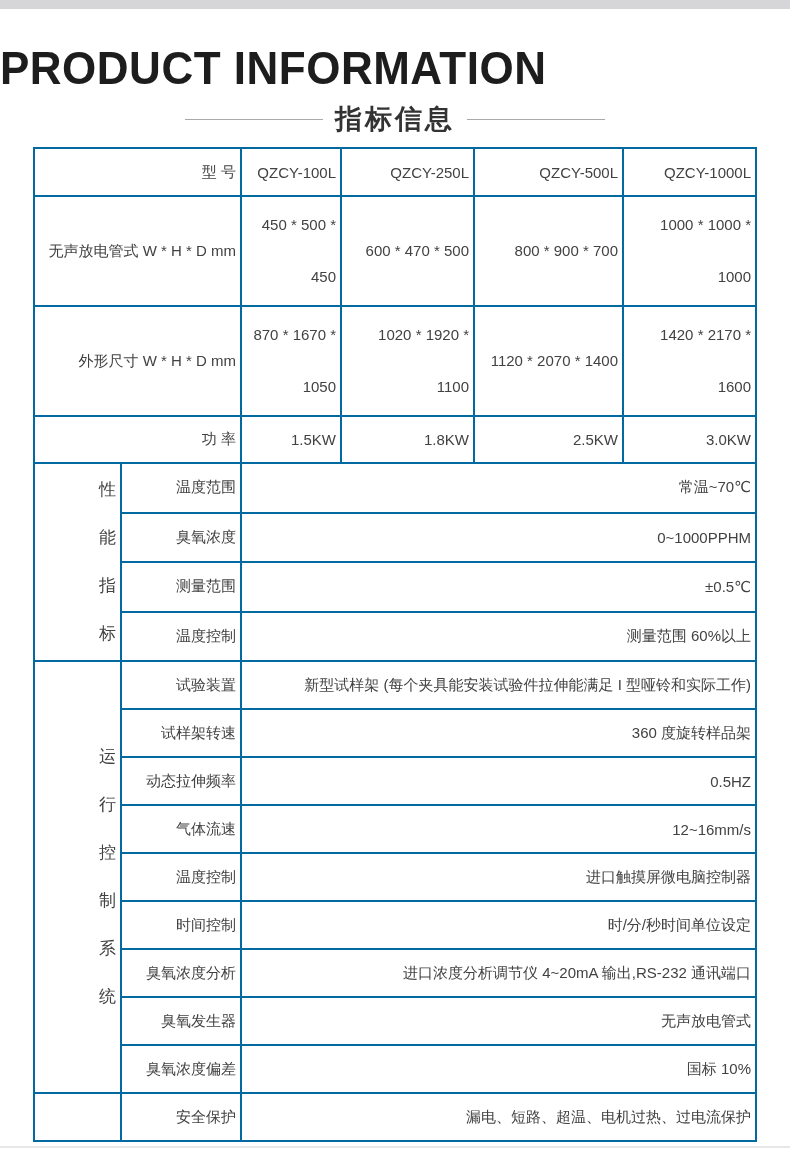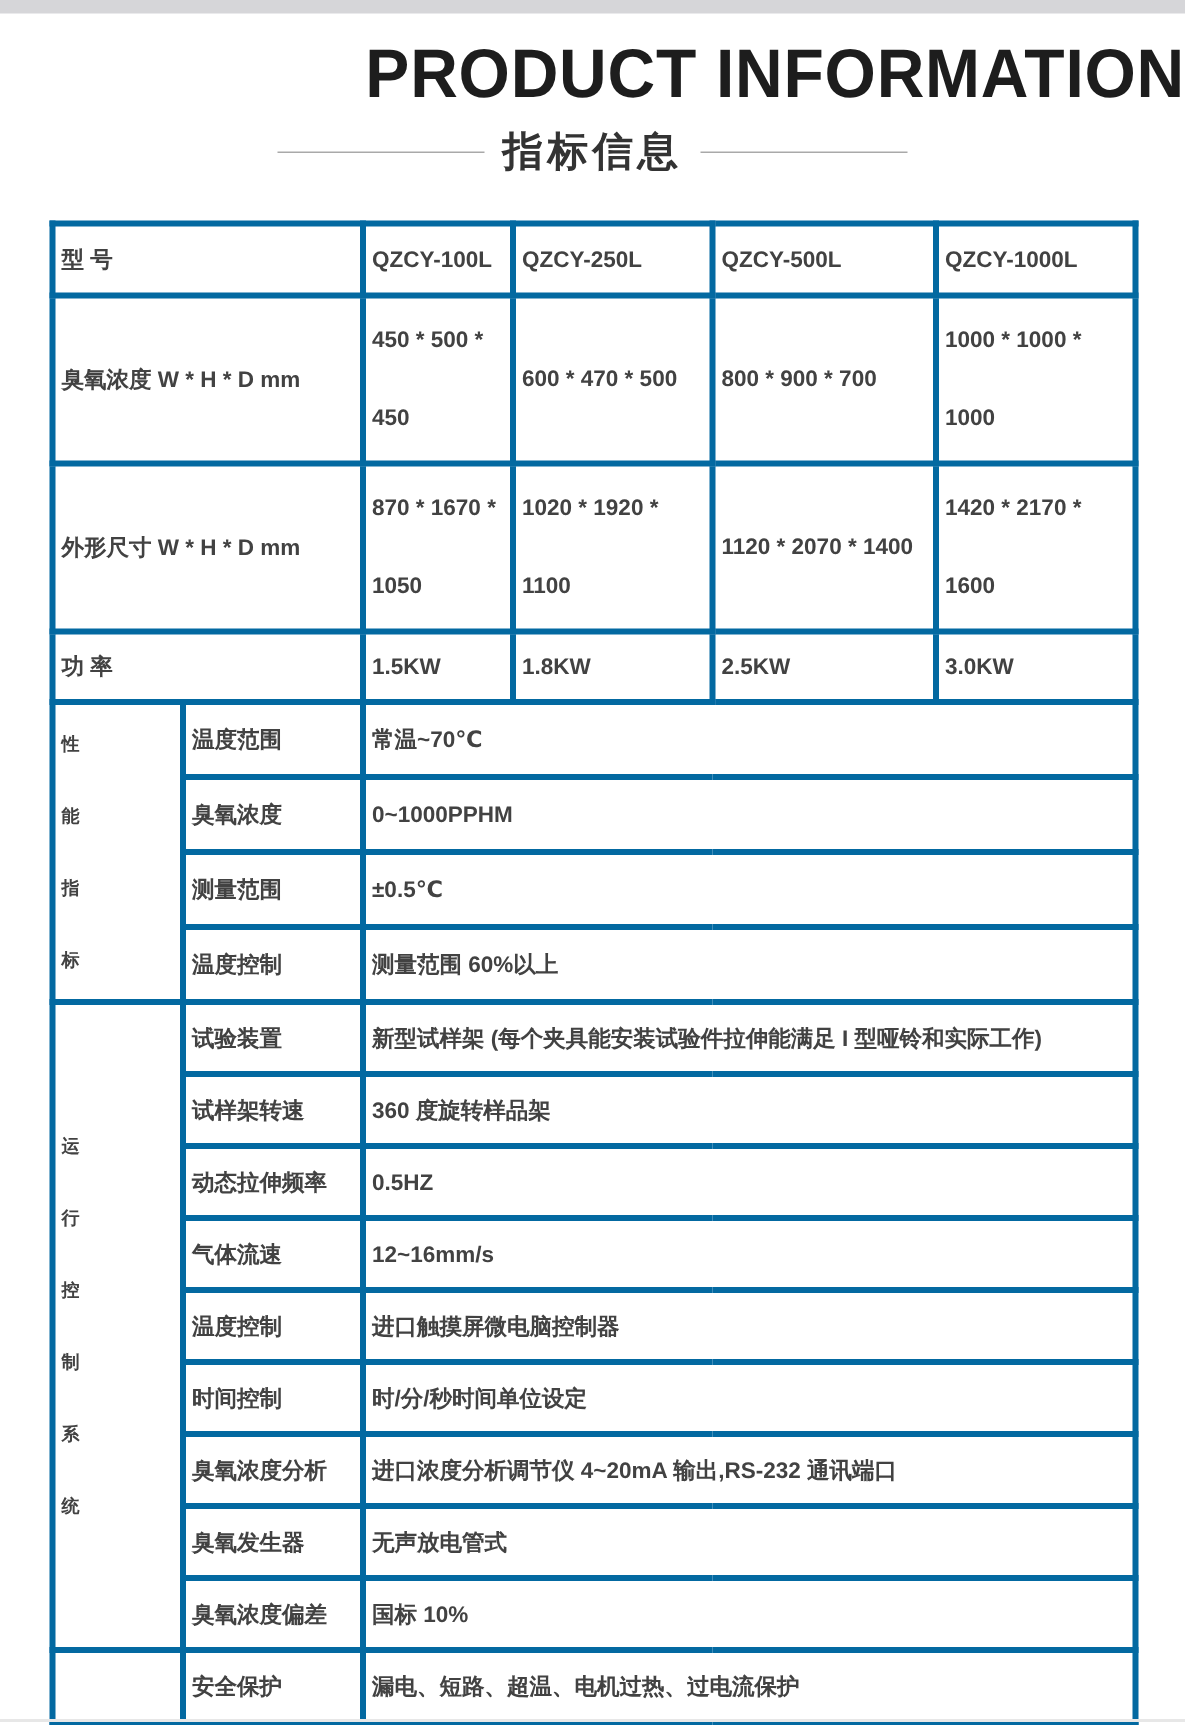--- a/index.html
+++ b/index.html
@@ -12,55 +12,54 @@
     overflow:hidden;
   }
   .topbar {
     position:absolute; top:0; left:0; width:790px; height:9px;
     background:#d6d6d9;
   }
   .bottomline {
     position:absolute; top:1146px; left:0; width:790px; height:2px;
     background:#e7e7e7;
   }
-  .header { position:absolute; top:26px; left:0; width:790px; text-align:right; }
+  .header { position:absolute; top:44px; left:0; width:790px; text-align:left; }
   .title {
     font-size:44px; font-weight:600; color:#1d1d1d;
     letter-spacing:0.5px; line-height:1.1;
     transform:scaleY(1.04);
   }
   .subtitle-row {
     margin-top:9px;
     display:flex; align-items:center; justify-content:center; gap:12px;
   }
   .sub-line { width:138px; height:1px; background:#a9a9a9; }
   .subtitle { font-size:27px; font-weight:600; color:#333333; letter-spacing:3px; }
 
   table.spec {
     position:absolute; left:33px; top:147px; width:722px;
     border-collapse:collapse; table-layout:fixed;
   }
   table.spec td {
-    border:4px solid #0369a1;
-    text-align:left; vertical-align:middle;
+    border:2px solid #0369a1;
+    text-align:right; vertical-align:middle;
     font-size:15px; color:#424242;
     padding:2px 4px;
     overflow:hidden;
-    font-weight:bold;
   }
   tr.r48 { height:48px; }
   tr.r47 { height:47px; }
   tr.r95 { height:95px; }
   tr.r93 { height:93px; }
   .pre  { white-space:pre-line; line-height:52px; }
   .vcell { padding:0; }
   .vtext {
     display:inline-block; width:17px;
     word-break:break-all; line-height:48px;
-    font-size:12px; color:#424242;
+    font-size:17px; color:#424242;
   }
   .long { letter-spacing:0; }
 </style>
 </head>
 <body>
 
 <div class="topbar"></div>
 
 <div class="header">
   <div class="title">PRODUCT INFORMATION</div>
@@ -84,21 +83,21 @@
   <tbody>
       <tr class="r48">
     <td colspan="2">型 号</td>
     <td>QZCY-100L</td>
     <td>QZCY-250L</td>
     <td>QZCY-500L</td>
     <td>QZCY-1000L</td>
   </tr>
 
   <tr class="r95">
-    <td colspan="2">臭氧浓度 W * H * D mm</td>
+    <td colspan="2">无声放电管式 W * H * D mm</td>
     <td class="pre">450 * 500 *
 450</td>
     <td class="pre">600 * 470 * 500</td>
     <td class="pre">800 * 900 * 700</td>
     <td class="pre">1000 * 1000 *
 1000</td>
   </tr>
 
   <tr class="r93">
     <td colspan="2">外形尺寸  W * H * D mm</td>

